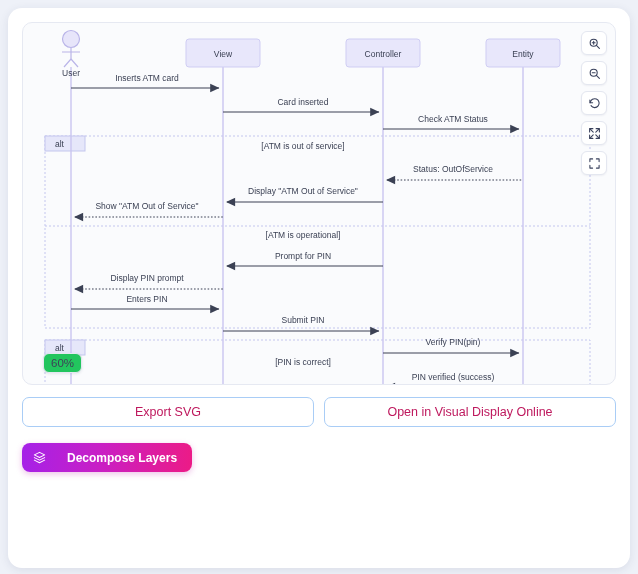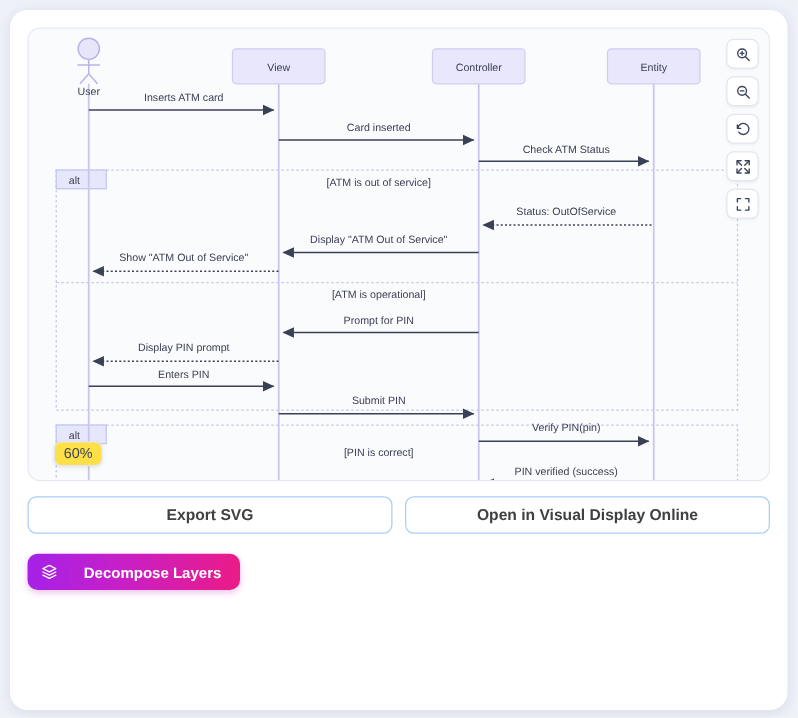--- a/index.html
+++ b/index.html
@@ -81,21 +81,21 @@
     display: flex; align-items: center; justify-content: center;
     color: #39415c;
     box-shadow: 0 1px 2px rgba(30,40,80,.06);
     cursor: pointer;
   }
   .ctrl-btn svg { display: block; }
   
   .zoom-badge {
     position: absolute;
     left: 20px; bottom: 11px;
-    background: #fde047;
+    background: #22c55e;
     border: 1px solid #e4e7f0;
     border-radius: 6px;
     padding: 3px 7px;
     font-size: 11.5px;
     color: #3d4357;
     box-shadow: 0 1px 3px rgba(30,40,80,.10);
     z-index: 5;
     text-align: center;
   }
   
@@ -103,25 +103,24 @@
     display: flex;
     gap: 10px;
     margin-top: 12px;
   }
   .act-btn {
     flex: 1;
     height: 30px;
     border: 1px solid #a9cdf6;
     border-radius: 7px;
     background: #ffffff;
-    color: #404040;
+    color: #be185d;
     font-size: 12.5px;
     display: flex; align-items: center; justify-content: center;
     cursor: pointer;
-    font-weight: bold;
   }
   .decompose {
     margin-top: 16px;
     display: inline-flex;
     align-items: center;
     gap: 21px;
     height: 29px;
     padding: 0 15px 0 11px;
     border: none;
     border-radius: 8px;

